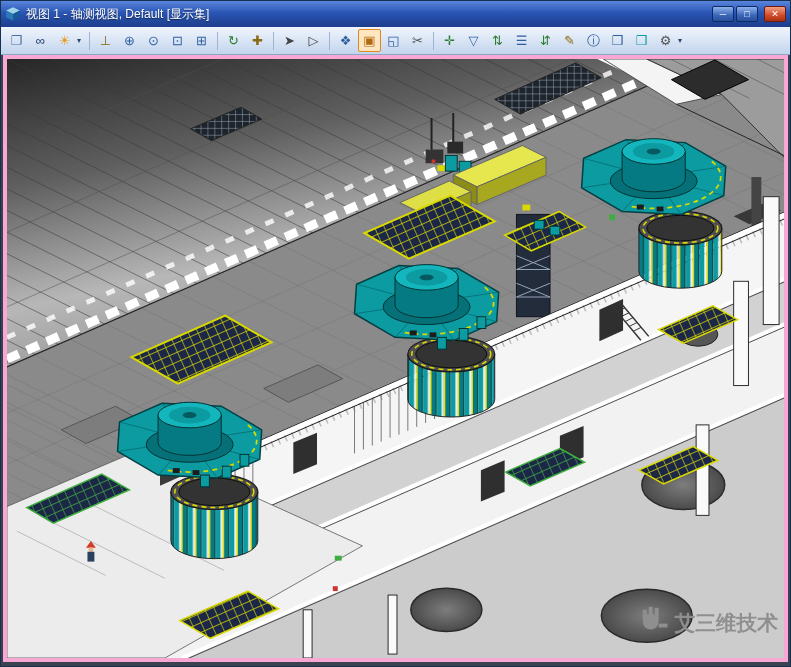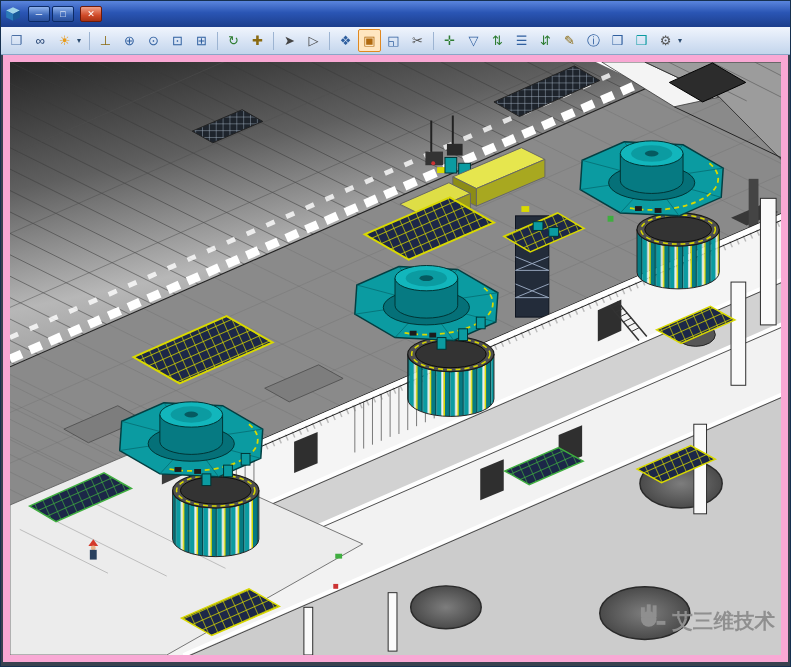--- a/index.html
+++ b/index.html
@@ -18,34 +18,35 @@
   
   .toolbar{height:27px;flex:0 0 27px;display:flex;align-items:center;padding:0 4px;gap:1px;
            background:linear-gradient(180deg,#f0f5fd 0%,#d7e3f4 55%,#c3d5ec 100%);
            border-bottom:1px solid #8aa6c8;}
   .ticon{width:21px;height:21px;display:flex;align-items:center;justify-content:center;
          font-size:13px;border:1px solid transparent;border-radius:2px;cursor:default;user-select:none;}
   .ticon.selected{border-color:var(--selectedOrange,#e08820);background:#ffe6c0;}
   .caret{font-size:8px;color:#2a4a6e;width:8px;display:inline-block;cursor:default;}
   .tsep{width:1px;height:18px;background:#9db4d2;margin:0 3px;flex:0 0 1px;}
   
-  .viewport{flex:1;margin:0 2px 4px 2px;background:#fff;border:7px solid #f9a8d4;position:relative;overflow:hidden;}
+  .viewport{flex:1;margin:0 2px 4px 2px;background:#fff;border:4px solid #f9a8d4;position:relative;overflow:hidden;}
   .viewport svg{width:100%;height:100%;display:block;}
 </style>
 </head>
 <body>
 
 <div class="window">
 
   <div class="titlebar">
     <svg class="appicon" viewBox="0 0 14 14">
       <polygon points="7,1 13,4 7,7 1,4" fill="#9fd4e8"></polygon>
       <polygon points="1,4 7,7 7,13 1,10" fill="#2a7ab8"></polygon>
       <polygon points="13,4 7,7 7,13 13,10" fill="#1a5a98"></polygon>
     </svg>
+    <span class="title-text">视图 1 - 轴测视图, Default [显示集]</span>
     <button class="winbtn">─</button>
     <button class="winbtn">□</button>
     <button class="winbtn close">✕</button>
   </div>
 
   <div class="toolbar">
     <span class="ticon" style="color: rgb(74, 111, 165);">❐</span>
     <span class="ticon" style="color: rgb(31, 63, 111);">∞</span>
     <span class="ticon" style="color: rgb(232, 154, 24);">☀</span>
     <span class="caret">▾</span>

